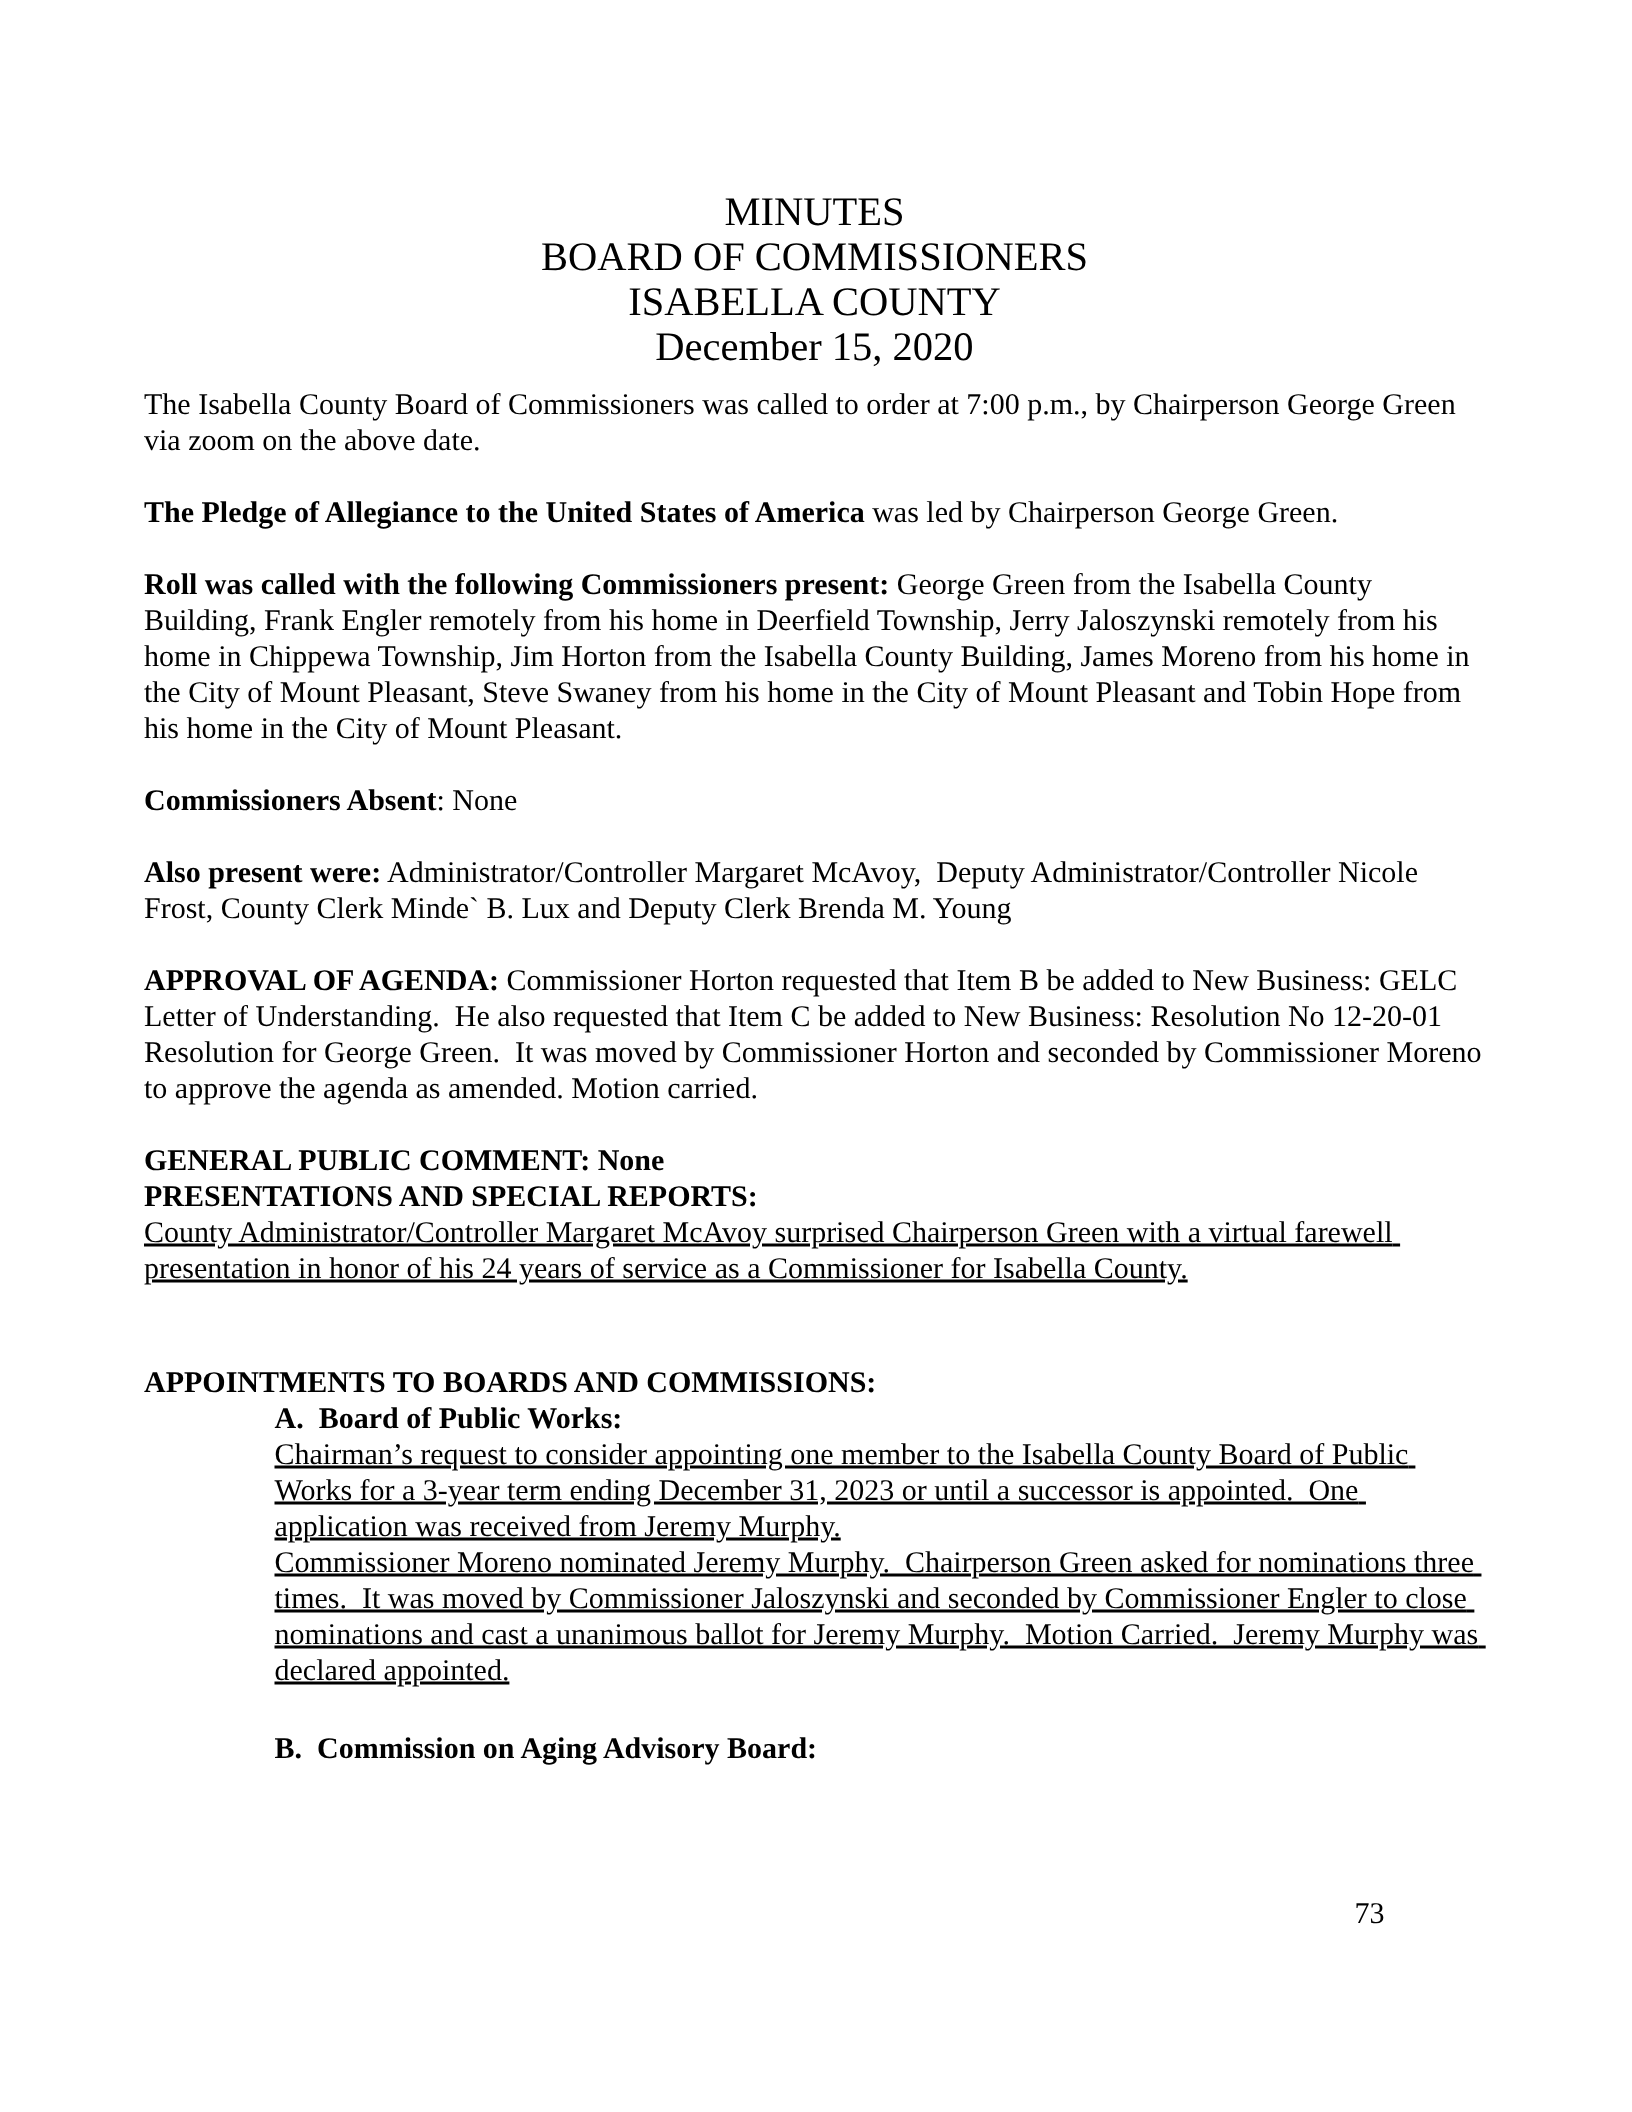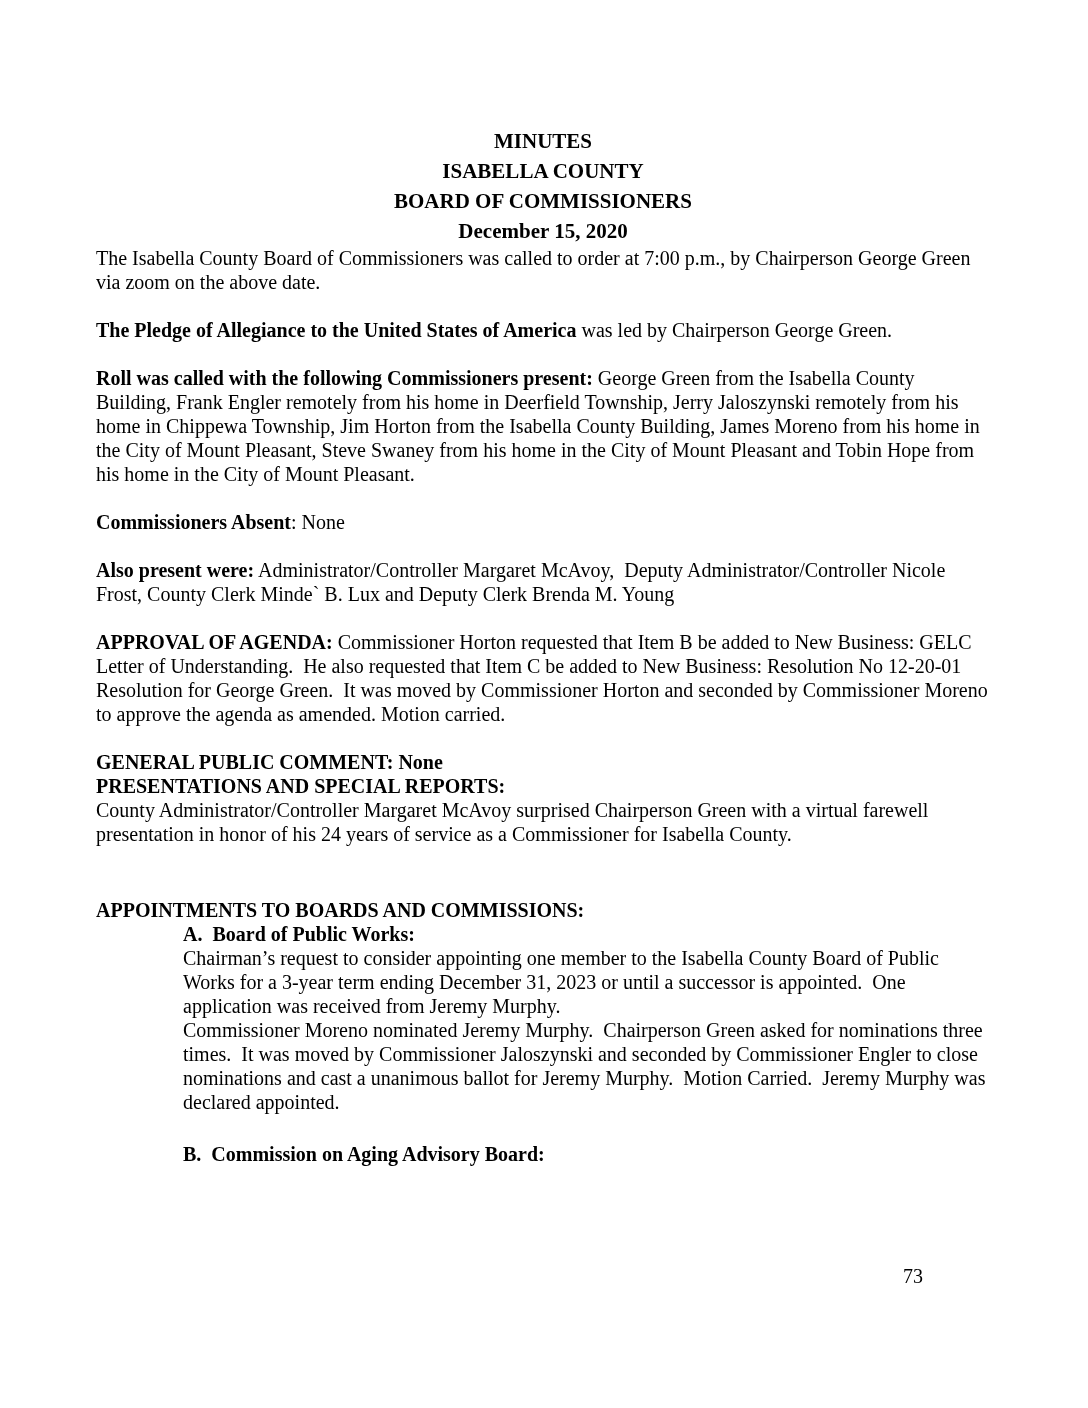--- a/index.html
+++ b/index.html
@@ -16,30 +16,32 @@
     color: #000000;
     font-family: "Liberation Serif", "DejaVu Serif", serif;
     font-size: 20px;
     line-height: 24px;
     box-sizing: border-box;
     padding: 126px 98px 0 96px;
     overflow: hidden;
   }
   .title-block {
     text-align: center;
-    font-weight: bold;
-    font-size: 21px;
+    font-weight: normal;
+    font-size: 27px;
     line-height: 30px;
+    margin-bottom: 12px;
   }
   .para {
     margin: 0 0 24px 0;
     white-space: pre-wrap;
   }
   .para.tight {
     margin-bottom: 0;
+    text-decoration: underline;
   }
   .lead {
     font-weight: bold;
   }
   .heading {
     font-weight: bold;
     margin: 0;
     white-space: pre-wrap;
   }
   .gap-before-appointments {
@@ -60,22 +62,22 @@
     text-align: right;
   }
 </style>
 </head>
 <body>
 
 <div class="page">
 
   <div class="title-block">
     <div>MINUTES</div>
+    <div>BOARD OF COMMISSIONERS</div>
     <div>ISABELLA COUNTY</div>
-    <div>BOARD OF COMMISSIONERS</div>
     <div>December 15, 2020</div>
   </div>
 
   <p class="para">The Isabella County Board of Commissioners was called to order at 7:00 p.m., by Chairperson George Green via zoom on the above date.</p>
 
   <p class="para"><span class="lead">The Pledge of Allegiance to the United States of America</span><span> was led by Chairperson George Green.</span></p>
 
   <p class="para"><span class="lead">Roll was called with the following Commissioners present:</span><span> George Green from the Isabella County Building, Frank Engler remotely from his home in Deerfield Township, Jerry Jaloszynski remotely from his home in Chippewa Township, Jim Horton from the Isabella County Building, James Moreno from his home in the City of Mount Pleasant, Steve Swaney from his home in the City of Mount Pleasant and Tobin Hope from his home in the City of Mount Pleasant.</span></p>
 
   <p class="para"><span class="lead">Commissioners Absent</span><span>: None</span></p>

